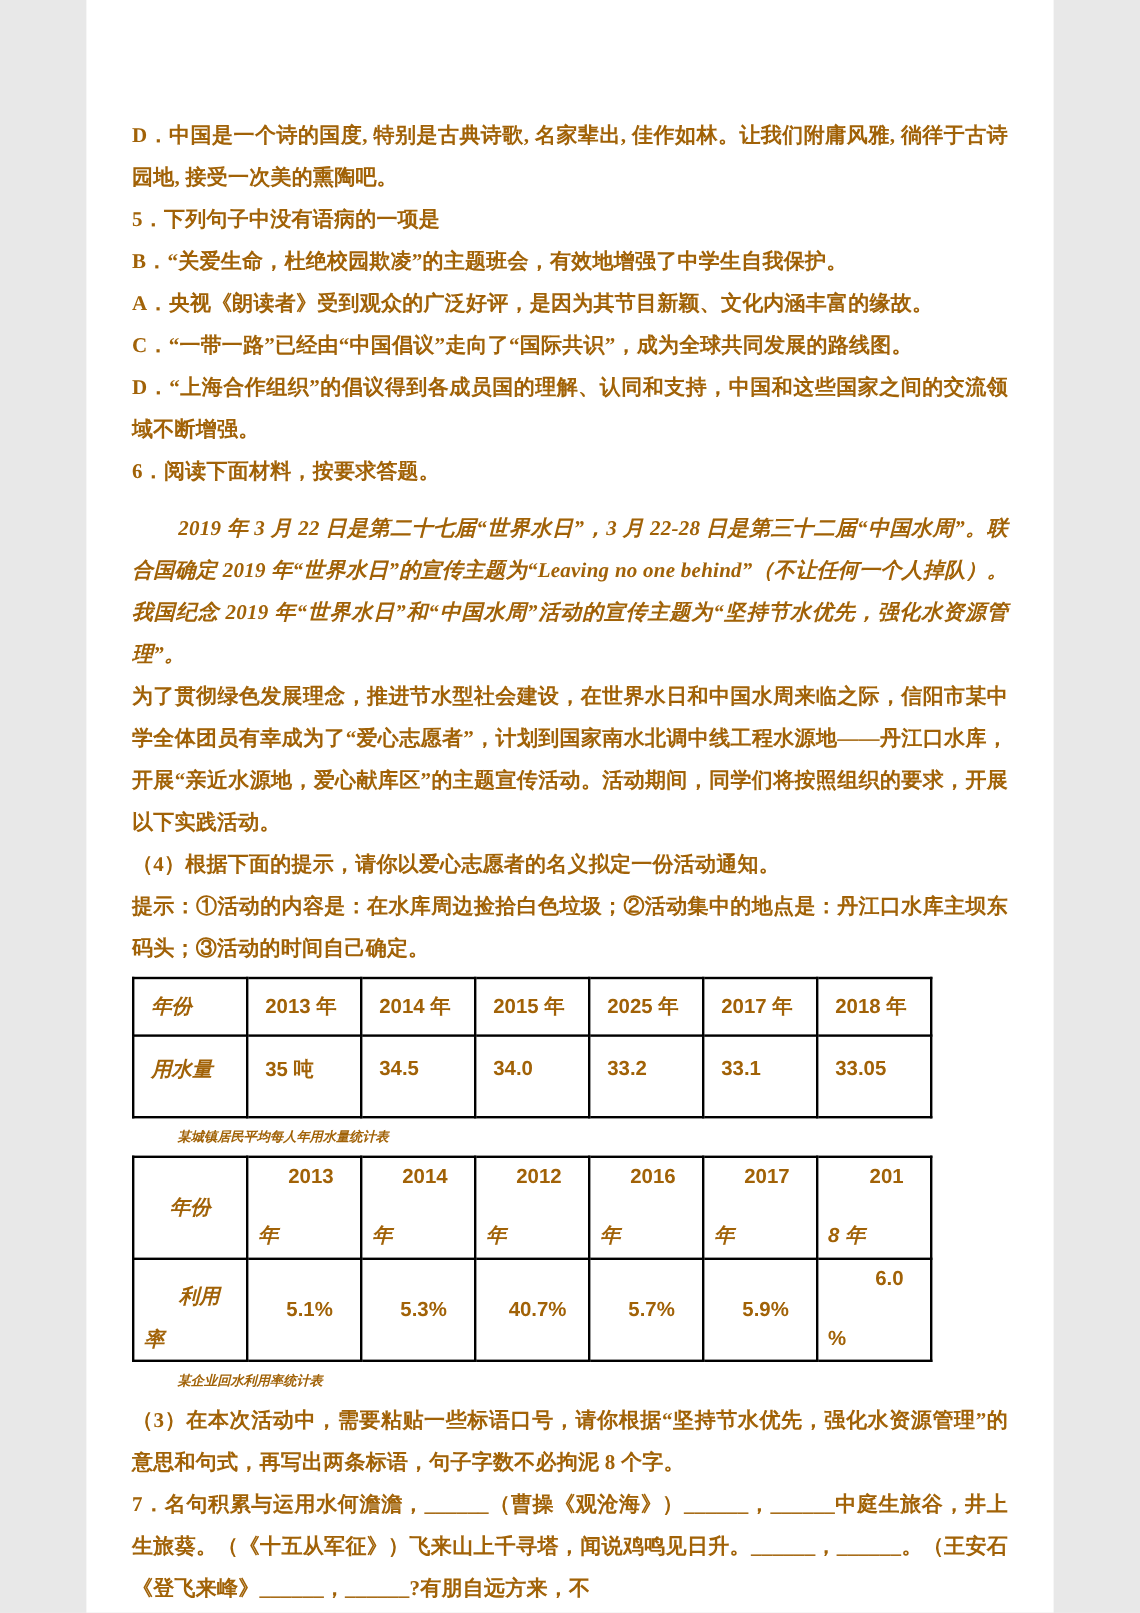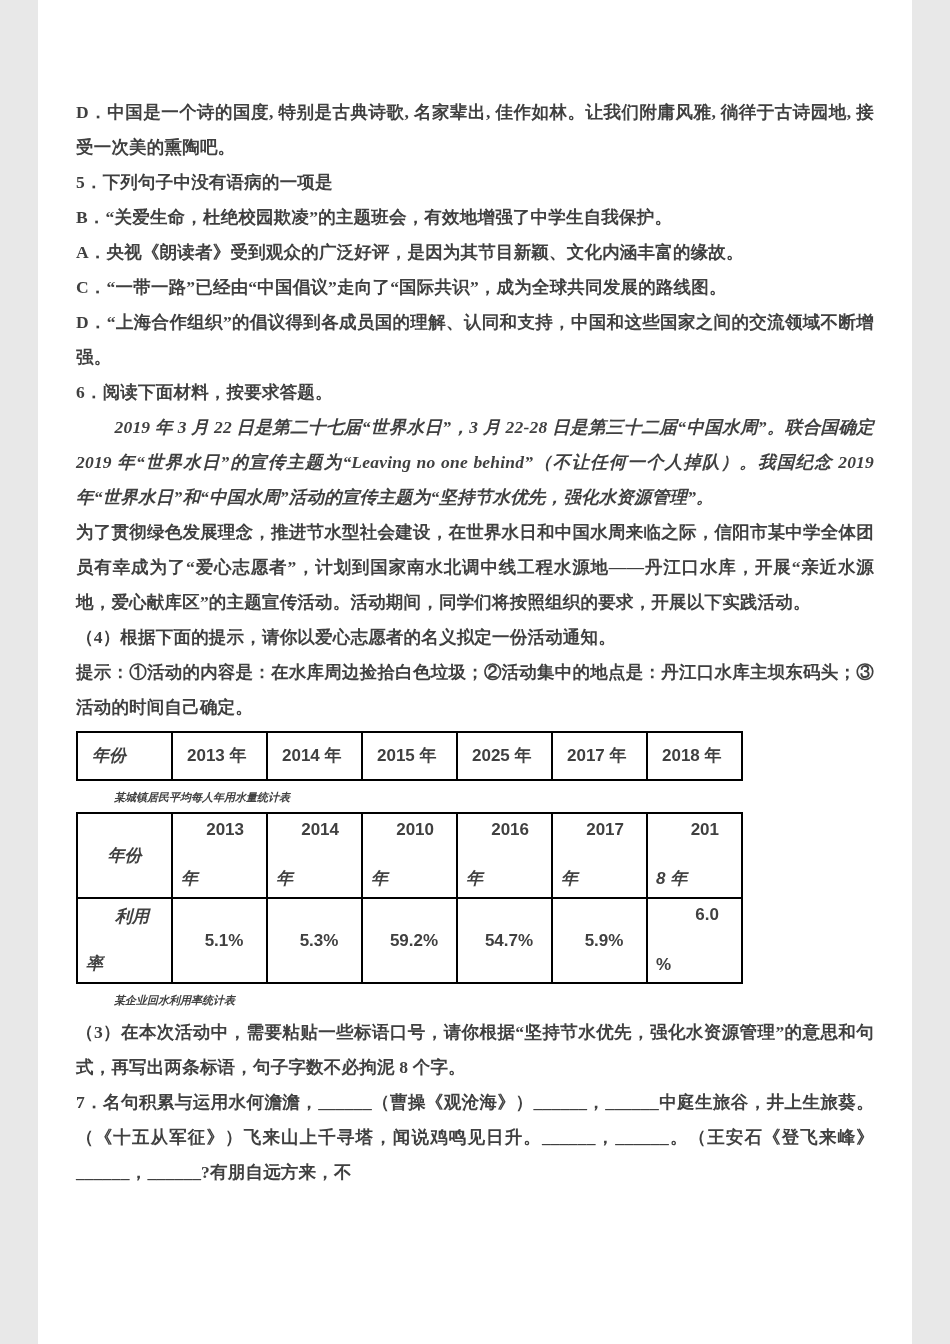--- a/index.html
+++ b/index.html
@@ -1,34 +1,34 @@
 <!DOCTYPE html>
 <html><head>
 <meta charset="utf-8">
 <style>
   html,body { margin:0; padding:0; background:#e8e8e8; }
   .page {
     position:relative;
-    width:874px; height:1344px;
+    width:806px; height:1344px;
     margin:0 auto;
     background:#ffffff;
     box-sizing:border-box;
     padding:95px 38px 0 38px;
-    color:#404040;
+    color:#a16207;
     font-family:"Liberation Serif","DejaVu Serif",serif;
   }
   .para {
     margin:0;
     font-size:17.5px;
     line-height:35px;
     font-weight:700;
     text-align:justify;
     letter-spacing:0.2px;
   }
-  .kai { font-style:italic; }
+  .kai { font-style:italic;margin-top:13px; }
   .indent2 { text-indent:2.2em; }
 
   table.stat {
     border-collapse:collapse;
     table-layout:fixed;
     width:667px;
     font-family:"Liberation Sans","DejaVu Sans",sans-serif;
     font-weight:700;
     font-size:17px;
   }
@@ -79,20 +79,29 @@
     <tbody>
         <tr>
       <td class="kai">年份</td>
       <td>2013 年</td>
       <td>2014 年</td>
       <td>2015 年</td>
       <td>2025 年</td>
       <td>2017 年</td>
       <td>2018 年</td>
     </tr>
+    <tr class="r2">
+      <td class="kai">用水量</td>
+      <td>35 吨</td>
+      <td>34.5</td>
+      <td>34.0</td>
+      <td>33.2</td>
+      <td>33.1</td>
+      <td>33.05</td>
+    </tr>
   </tbody>
     </table>
   <p class="caption">某城镇居民平均每人年用水量统计表</p>
 
   <table class="stat t2">
     <tbody>
         <tr>
       <td class="lbl kai">年份</td>
       <td>
             <div class="wrap2">
@@ -101,21 +110,21 @@
             </div>
           </td>
       <td>
             <div class="wrap2">
               <span class="l1">2014</span>
               <span class="l2 kai">年</span>
             </div>
           </td>
       <td>
             <div class="wrap2">
-              <span class="l1">2010</span>
+              <span class="l1">2012</span>
               <span class="l2 kai">年</span>
             </div>
           </td>
       <td>
             <div class="wrap2">
               <span class="l1">2016</span>
               <span class="l2 kai">年</span>
             </div>
           </td>
       <td>
@@ -133,22 +142,22 @@
     </tr>
     <tr>
       <td>
             <div class="wrap2">
               <span class="l1 kai">利用</span>
               <span class="l2 kai">率</span>
             </div>
           </td>
       <td class="mid"><span>5.1%</span></td>
       <td class="mid"><span>5.3%</span></td>
-      <td class="mid"><span>59.2%</span></td>
-      <td class="mid"><span>54.7%</span></td>
+      <td class="mid"><span>40.7%</span></td>
+      <td class="mid"><span>5.7%</span></td>
       <td class="mid"><span>5.9%</span></td>
       <td>
             <div class="wrap2">
               <span class="l1">6.0</span>
               <span class="l2">%</span>
             </div>
           </td>
     </tr>
   </tbody>
     </table>

